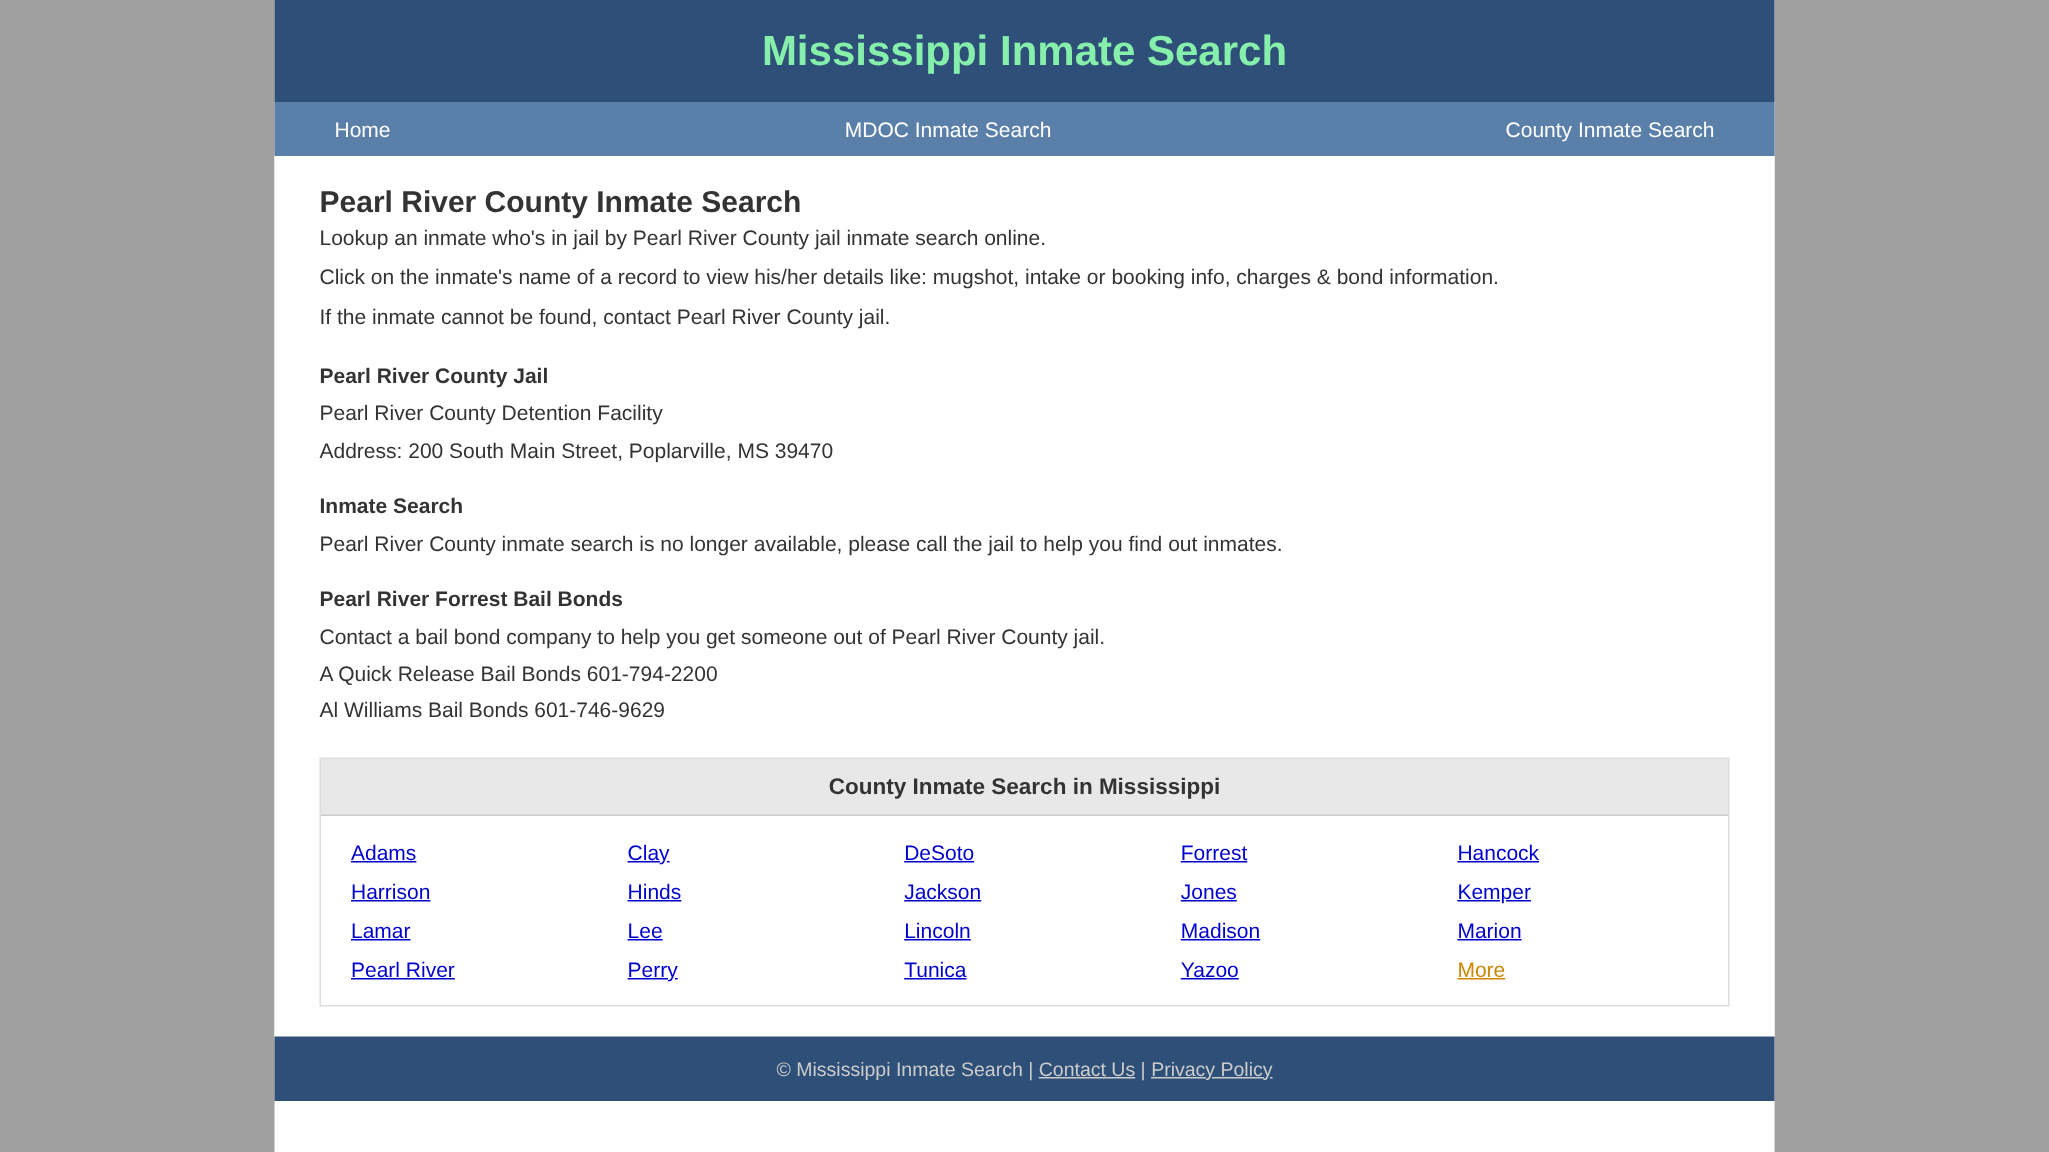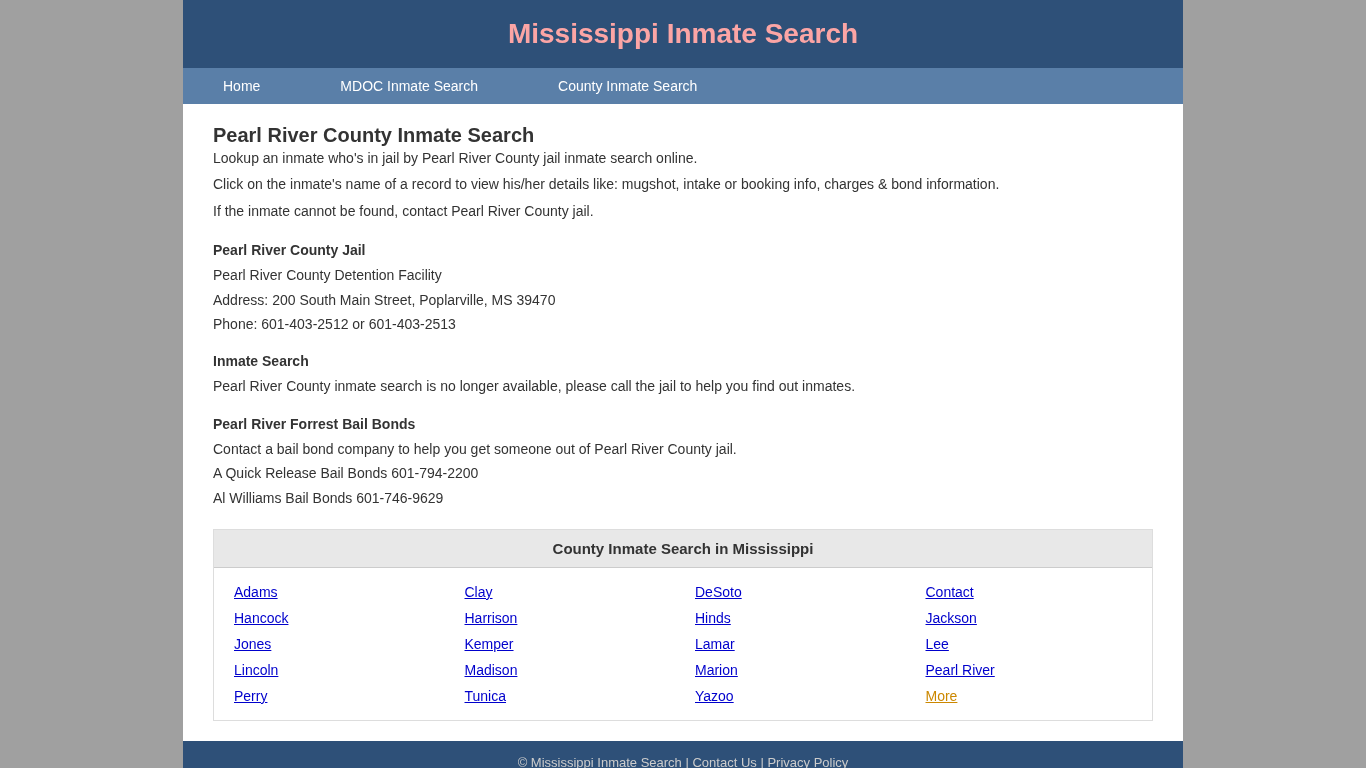--- a/index.html
+++ b/index.html
@@ -14,28 +14,28 @@
       margin: 0 auto;
       background: #fff;
       min-height: 768px;
     }
     #header {
       background-color: #2e5078;
       padding: 18px 0;
       text-align: center;
     }
     #header h1 {
-      color: #fca5a5;
+      color: #86efac;
       font-size: 28px;
       font-weight: bold;
     }
     #nav {
       background-color: #5a7fa8;
       display: flex;
-      justify-content: flex-start;
+      justify-content: space-between;
       padding: 0;
     }
     #nav a {
       color: #fff;
       text-decoration: none;
       padding: 10px 40px;
       display: inline-block;
       font-size: 14px;
     }
     #main-content {
@@ -75,21 +75,21 @@
       background-color: #e8e8e8;
       padding: 10px;
       text-align: center;
       font-weight: bold;
       font-size: 15px;
       border-bottom: 1px solid #ccc;
     }
     #county-grid {
       padding: 16px 10px;
       display: grid;
-      grid-template-columns: repeat(4, 1fr);
+      grid-template-columns: repeat(5, 1fr);
       row-gap: 10px;
       column-gap: 4px;
     }
     .county-link {
       color: #0000cc;
       text-decoration: underline;
       cursor: pointer;
       font-size: 14px;
       padding: 2px 10px;
     }
@@ -130,41 +130,40 @@
     <p>Lookup an inmate who's in jail by Pearl River County jail inmate search online.</p>
         <p>Click on the inmate's name of a record to view his/her details like: mugshot, intake or booking info, charges &amp; bond information.</p>
         <p>If the inmate cannot be found, contact Pearl River County jail.</p>
       </div>
 
     <div id="sections-container">
     <div class="section-block">
           <h3>Pearl River County Jail</h3>
           <p>Pearl River County Detention Facility</p>
           <p>Address: 200 South Main Street, Poplarville, MS 39470</p>
-          <p>Phone: 601-403-2512 or 601-403-2513</p>
         </div>
         <div class="section-block">
           <h3>Inmate Search</h3>
           <p>Pearl River County inmate search is no longer available, please call the jail to help you find out inmates.</p>
         </div>
         <div class="section-block">
           <h3>Pearl River Forrest Bail Bonds</h3>
           <p>Contact a bail bond company to help you get someone out of Pearl River County jail.</p>
           <p>A Quick Release Bail Bonds 601-794-2200</p>
           <p>Al Williams Bail Bonds 601-746-9629</p>
         </div>
       </div>
 
     <div id="county-table">
       <div id="county-table-header">County Inmate Search in Mississippi</div>
       <div id="county-grid">
       <div><a href="#" class="county-link">Adams</a></div>
           <div><a href="#" class="county-link">Clay</a></div>
           <div><a href="#" class="county-link">DeSoto</a></div>
-          <div><a href="#" class="county-link">Contact</a></div>
+          <div><a href="#" class="county-link">Forrest</a></div>
           <div><a href="#" class="county-link">Hancock</a></div>
           <div><a href="#" class="county-link">Harrison</a></div>
           <div><a href="#" class="county-link">Hinds</a></div>
           <div><a href="#" class="county-link">Jackson</a></div>
           <div><a href="#" class="county-link">Jones</a></div>
           <div><a href="#" class="county-link">Kemper</a></div>
           <div><a href="#" class="county-link">Lamar</a></div>
           <div><a href="#" class="county-link">Lee</a></div>
           <div><a href="#" class="county-link">Lincoln</a></div>
           <div><a href="#" class="county-link">Madison</a></div>

